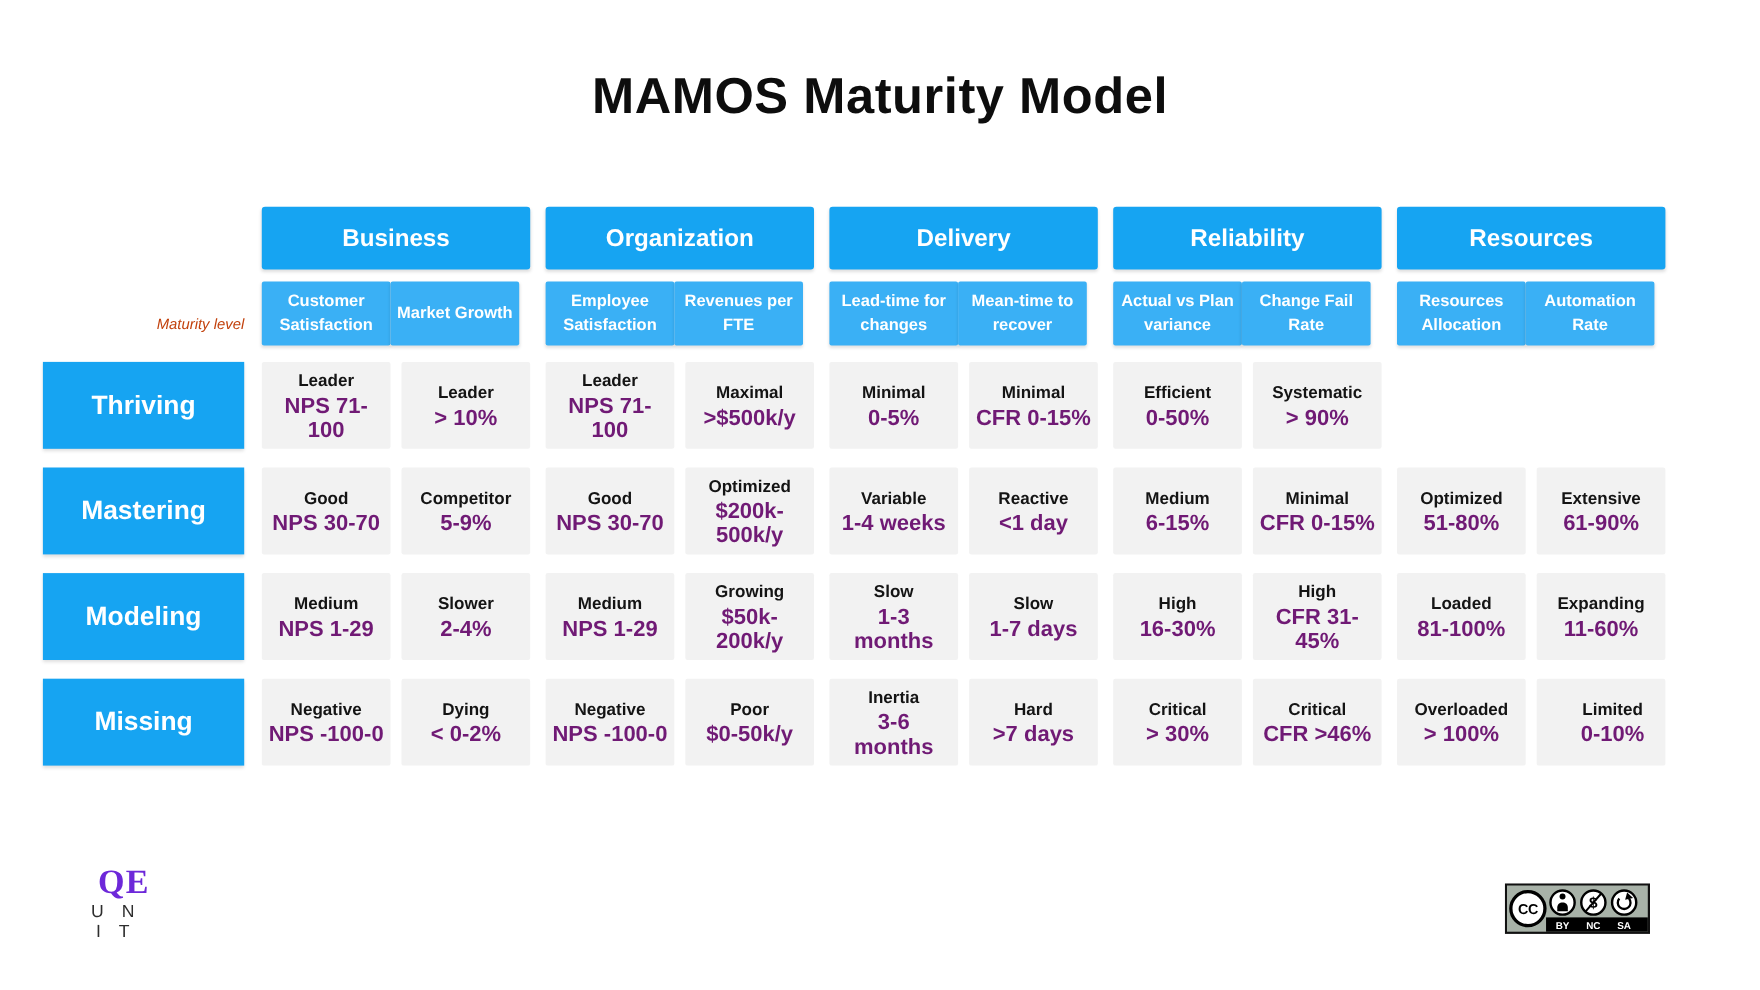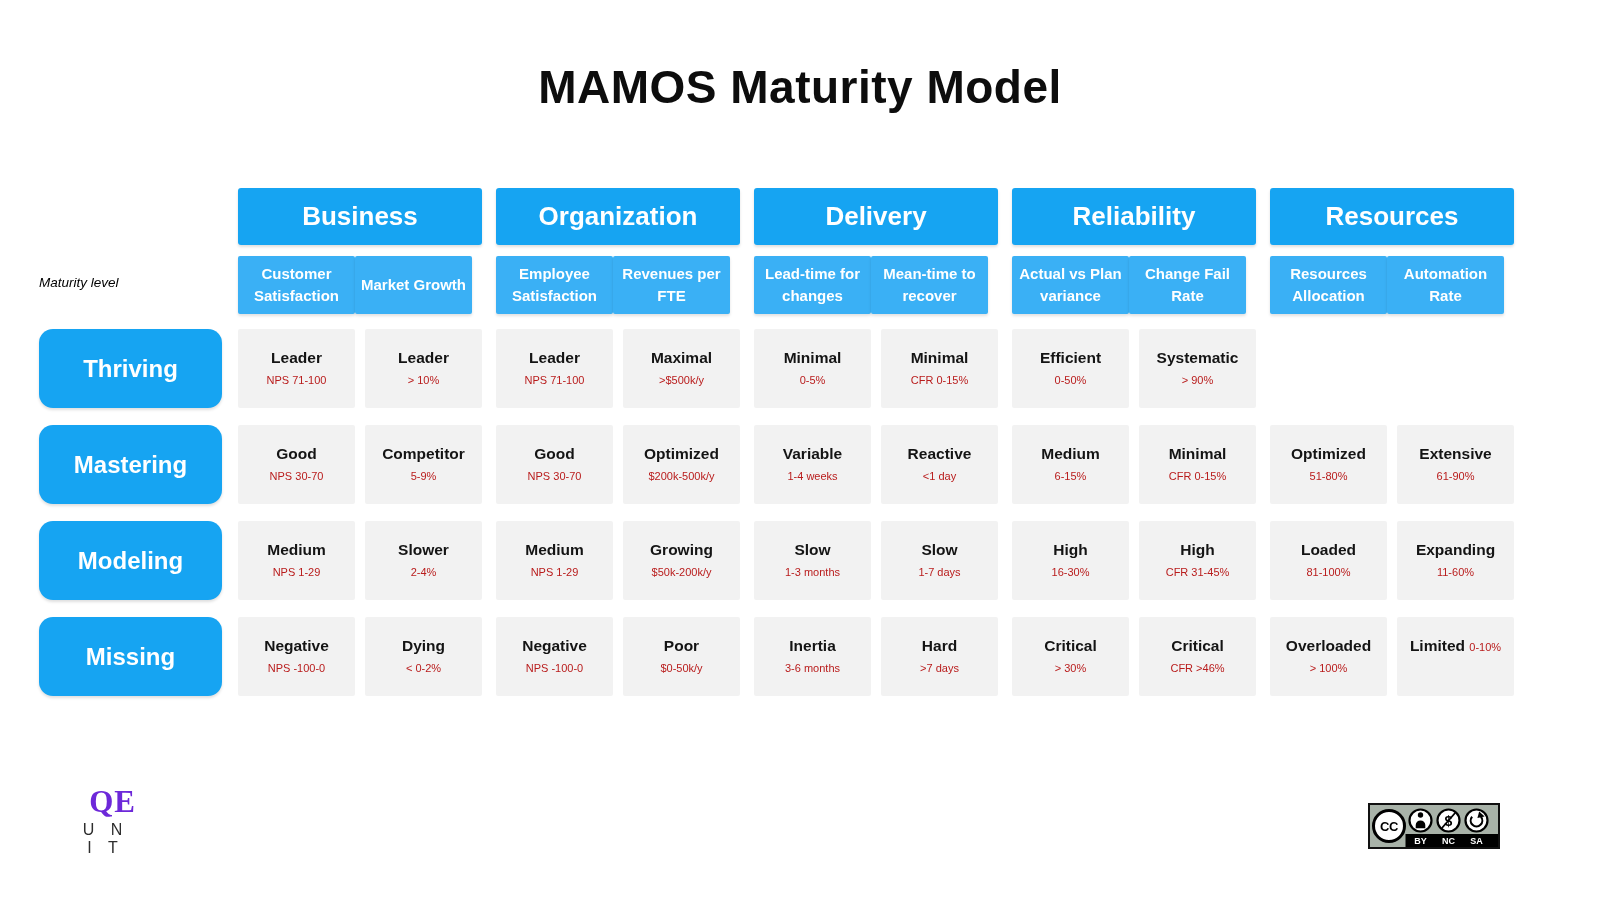--- a/index.html
+++ b/index.html
@@ -12,59 +12,59 @@
   }
   .title{
     position:absolute;top:60px;left:0;width:100%;margin:0;
     text-align:center;font-size:46px;font-weight:800;letter-spacing:.5px;
     color:var(--title-color);
   }
   .matrix{position:absolute;left:39px;top:188px;}
   .header-area{display:flex;gap:16px;}
   .label-spacer{width:183px;position:relative;flex:none;}
   .maturity-label{
-    position:absolute;bottom:24px;left:0;width:100%;text-align:left;
-    font-style:italic;font-size:13.5px;color:#000000;
+    position:absolute;bottom:12px;left:0;width:100%;text-align:right;
+    font-style:italic;font-size:13.5px;color:#c2410c;
   }
   .groups{display:flex;gap:14px;}
   .group{width:244px;flex:none;display:flex;flex-direction:column;}
   .group-header{
     height:57px;background:var(--header-blue);color:#fff;
     display:flex;align-items:center;justify-content:center;
-    font-size:26px;font-weight:700;border-radius:3px;
+    font-size:22px;font-weight:700;border-radius:3px;
     box-shadow:0 2px 3px rgba(0,0,0,.13);
   }
   .group-subs{display:flex;gap:0;margin-top:11px;}
   .sub-header{
     width:117px;height:58px;box-sizing:border-box;padding:0 5px;
     background:var(--subheader-blue);color:#fff;
     display:flex;align-items:center;justify-content:center;text-align:center;
     font-size:15px;font-weight:700;line-height:1.45;border-radius:2px;
     box-shadow:0 2px 3px rgba(0,0,0,.12);
   }
   .rows{margin-top:15px;display:flex;flex-direction:column;gap:17px;}
   .row{display:flex;gap:16px;height:79px;}
   .row-label{
     width:183px;flex:none;background:var(--row-label-blue);color:#fff;
     display:flex;align-items:center;justify-content:center;
-    font-size:24px;font-weight:700;border-radius:14px;
+    font-size:24px;font-weight:700;border-radius:0;
     box-shadow:0 2px 3px rgba(0,0,0,.13);
   }
   .row-groups{display:flex;gap:14px;}
   .cell-pair{display:flex;gap:10px;}
   .cell{
     width:117px;box-sizing:border-box;padding:4px 6px;
     background:var(--cell-bg);border-radius:2px;
     display:flex;flex-direction:column;align-items:center;justify-content:center;
     text-align:center;
   }
   .cell-title{font-size:15.5px;font-weight:700;color:#141414;line-height:22px;}
-  .cell-subtitle{font-size:11px;font-weight:400;color:#b91c1c;line-height:22px;}
+  .cell-subtitle{font-size:20px;font-weight:700;color:#701a75;line-height:22px;}
   .cell.inline{display:block;padding-top:18px;}
-  .cell.inline .cell-title,.cell.inline .cell-subtitle{display:inline;}
+  .cell.inline .cell-title,.cell.inline .cell-subtitle{display:inline;margin-left:21px;}
   .logo{position:absolute;left:70px;top:786px;width:66px;text-align:center;}
   .logo-qe{
     font-family:"Liberation Serif","DejaVu Serif",serif;
     font-size:31px;font-weight:700;line-height:1;color:#6d28d9;letter-spacing:1px;text-align:right;
   }
   .logo-unit{margin-top:4px;font-size:16px;letter-spacing:6px;color:#2e2e2e;padding-left:5px;}
   .cc-badge{position:absolute;left:1368px;top:803px;width:132px;height:46px;cursor:pointer;}
 </style>
 </head>
 <body style="--header-blue: #16a4f2; --subheader-blue: #3ab0f5; --row-label-blue: #16a4f2; --cell-bg: #f2f2f2; --title-color: #0d0d0d;">

